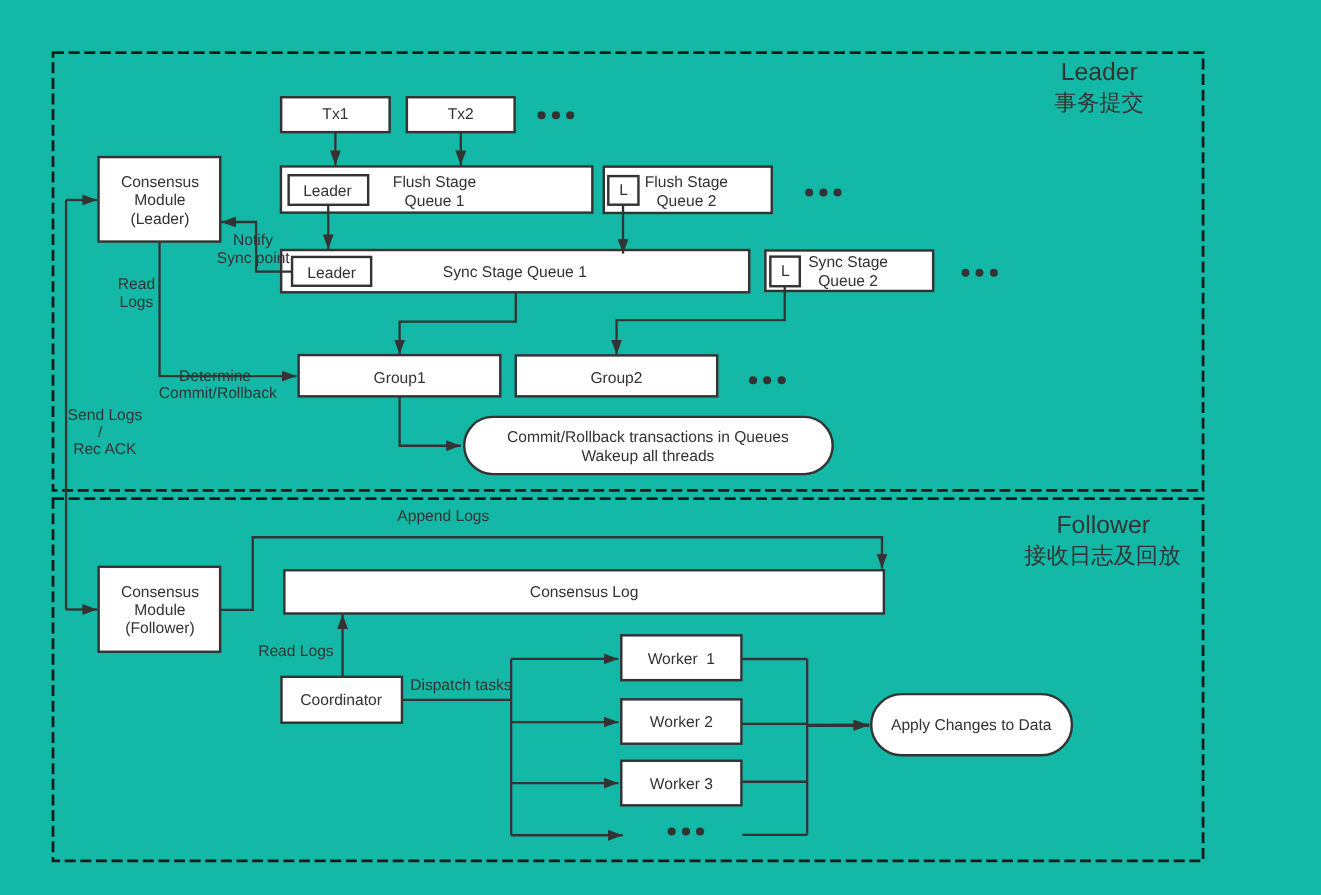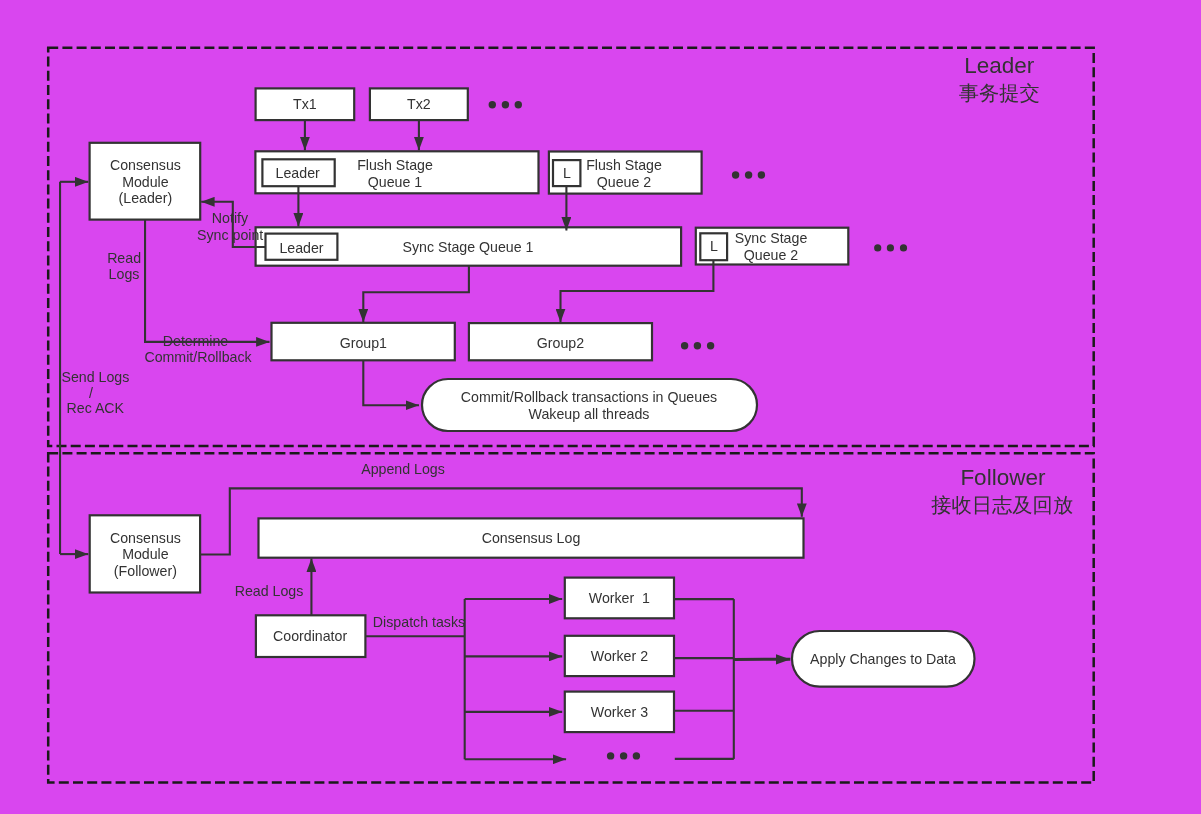--- a/index.html
+++ b/index.html
@@ -1,19 +1,19 @@
 <!DOCTYPE html>
 <html><head>
 <meta charset="utf-8">
 <title>Consensus Leader Follower Diagram</title>
 <style>
   html,body{margin:0;padding:0;background:#ffffff;}
   body{width:1201px;height:814px;overflow:hidden;
        font-family:"Liberation Sans","DejaVu Sans",sans-serif;}
-  #stage{position:relative;width:1201px;height:814px;background:#d946ef;}
+  #stage{position:relative;width:1201px;height:814px;background:#14b8a6;}
   svg#diagram{position:absolute;left:0;top:0;display:block;}
   .box{fill:#ffffff;stroke:#333333;stroke-linejoin:miter;}
   .edge{stroke:#333333;fill:none;stroke-linecap:butt;stroke-linejoin:miter;}
   .dot{fill:#333333;stroke:none;}
   .lbl{fill:#333333;font-family:"Liberation Sans","DejaVu Sans",sans-serif;
        font-size:14.2px;dominant-baseline:alphabetic;}
   .cap-en{font-size:22.5px;}
   .cap-zh{font-size:20.3px;}
   .zone{fill:none;stroke:#1a1a1a;stroke-width:2.5;stroke-dasharray:10 4.2;}
   .arrowhead{fill:#333333;stroke:none;}

